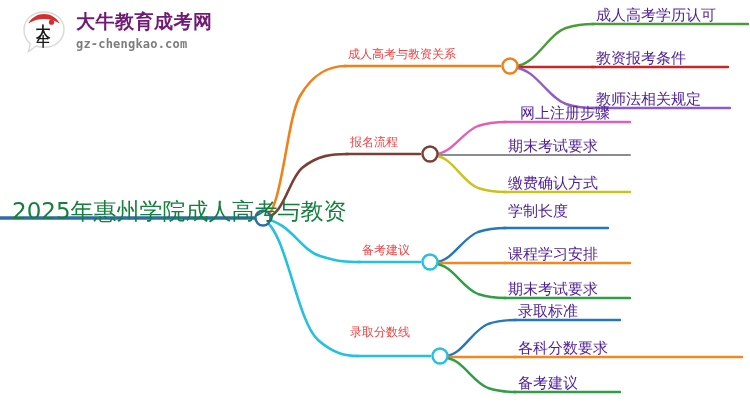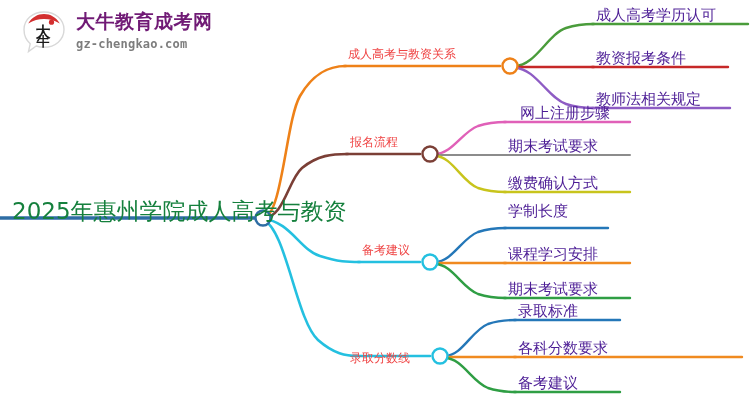--- a/index.html
+++ b/index.html
@@ -158,21 +158,21 @@
     <circle cx="430" cy="154" r="7.5" fill="#ffffff" stroke="#7b3f36" stroke-width="2.4"></circle>
     <circle cx="430" cy="262" r="7.5" fill="#ffffff" stroke="#24c0e0" stroke-width="2.4"></circle>
     <circle cx="440" cy="356" r="7.5" fill="#ffffff" stroke="#24c0e0" stroke-width="2.4"></circle>
   </svg>
 
   <div class="lbl root-label" style="left:12px; top:200px;">2025年惠州学院成人高考与教资</div>
 
   <div class="lbl branch-label" style="left:348px; top:48px;">成人高考与教资关系</div>
   <div class="lbl branch-label" style="left:350px; top:136px;">报名流程</div>
   <div class="lbl branch-label" style="left:362px; top:244px;">备考建议</div>
-  <div class="lbl branch-label" style="left:350px; top:352px;font-family:Liberation Serif, serif;">录取分数线</div>
+  <div class="lbl branch-label" style="left:350px; top:326px;font-family:Liberation Serif, serif;">录取分数线</div>
 
   <div class="lbl leaf-label" style="left:596px; top:8px;">成人高考学历认可</div>
   <div class="lbl leaf-label" style="left:596px; top:51px;">教资报考条件</div>
   <div class="lbl leaf-label" style="left:596px; top:92px;">教师法相关规定</div>
 
   <div class="lbl leaf-label" style="left:508px; top:106px;margin-left:12px;">网上注册步骤</div>
   <div class="lbl leaf-label" style="left:508px; top:139px;">期末考试要求</div>
   <div class="lbl leaf-label" style="left:508px; top:176px;">缴费确认方式</div>
 
   <div class="lbl leaf-label" style="left:508px; top:204px;">学制长度</div>

